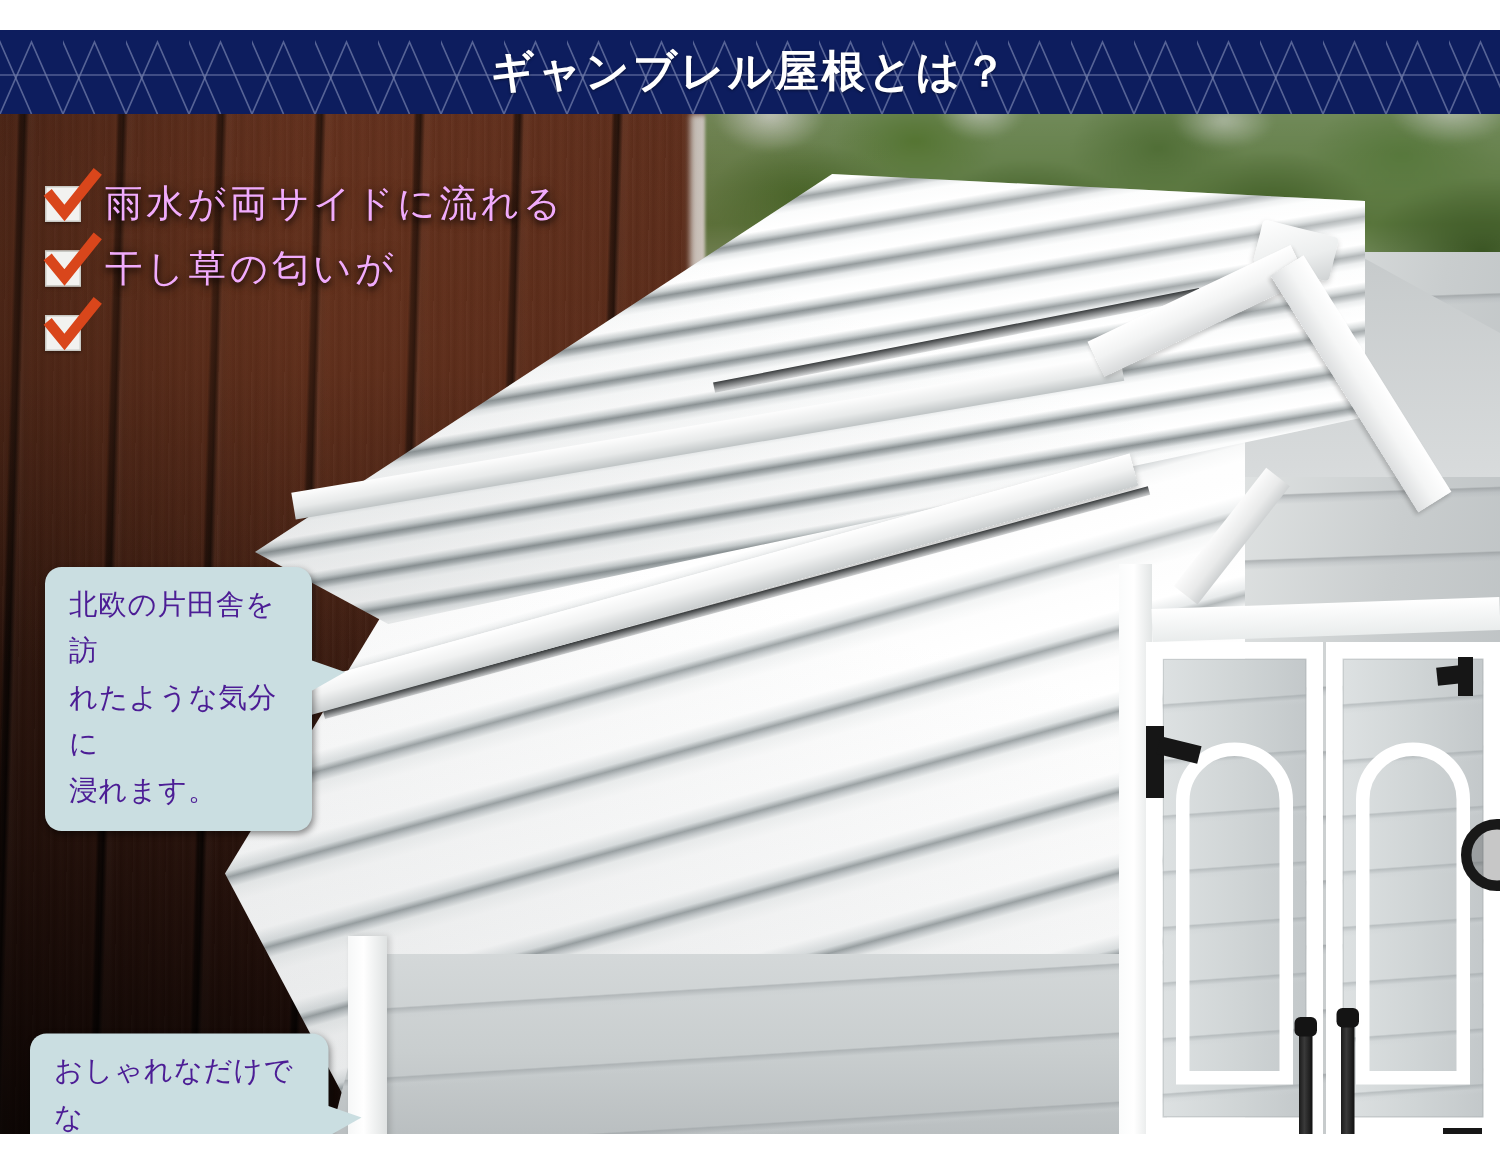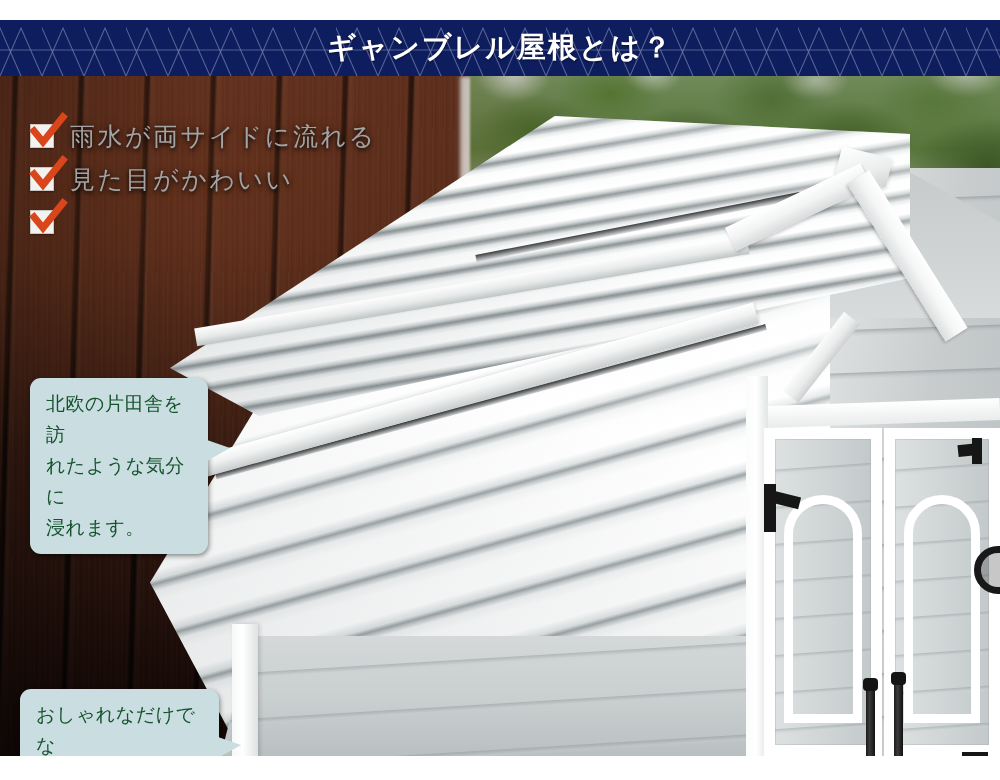--- a/index.html
+++ b/index.html
@@ -437,35 +437,35 @@
     flex: 0 0 auto;
     margin-right: 16px;
   }
   .check-box svg {
     position: absolute;
     left: -1px; top: -10px;
     width: 36px; height: 34px;
     overflow: visible;
   }
   .check-label {
-    color: #a3a3a3;
+    color: #f0abfc;
     font-size: 25px;
     font-weight: 500;
     letter-spacing: 2.5px;
     text-shadow: 0 2px 4px rgba(0,0,0,0.8), 0 0 8px rgba(0,0,0,0.5);
     white-space: nowrap;
     line-height: 1;
   }
 
   
   .bubble {
     position: absolute;
     background: #cadee1;
     border-radius: 11px;
-    color: #14532d;
+    color: #4c1d95;
     font-size: 19px;
     line-height: 31px;
     letter-spacing: 0.5px;
     padding: 10px 16px 11px 16px;
     box-shadow: 1px 2px 5px rgba(0,0,0,0.45);
     white-space: pre-line;
   }
   .bubble::after {
     content: "";
     position: absolute;
@@ -575,21 +575,21 @@
         </span>
         <span class="check-label">雨水が両サイドに流れる</span>
       </div>
 
       <div class="check-item">
         <span class="check-box">
           <svg viewBox="0 0 36 34" aria-hidden="true">
             <path d="M4 16 L13 27 L33 2" fill="none" stroke="#d9461b" stroke-width="7" stroke-linecap="square" stroke-linejoin="miter"></path>
           </svg>
         </span>
-        <span class="check-label">見た目がかわいい</span>
+        <span class="check-label">干し草の匂いが</span>
       </div>
 
       <div class="check-item">
         <span class="check-box">
           <svg viewBox="0 0 36 34" aria-hidden="true">
             <path d="M4 16 L13 27 L33 2" fill="none" stroke="#d9461b" stroke-width="7" stroke-linecap="square" stroke-linejoin="miter"></path>
           </svg>
         </span>
       </div>
 

